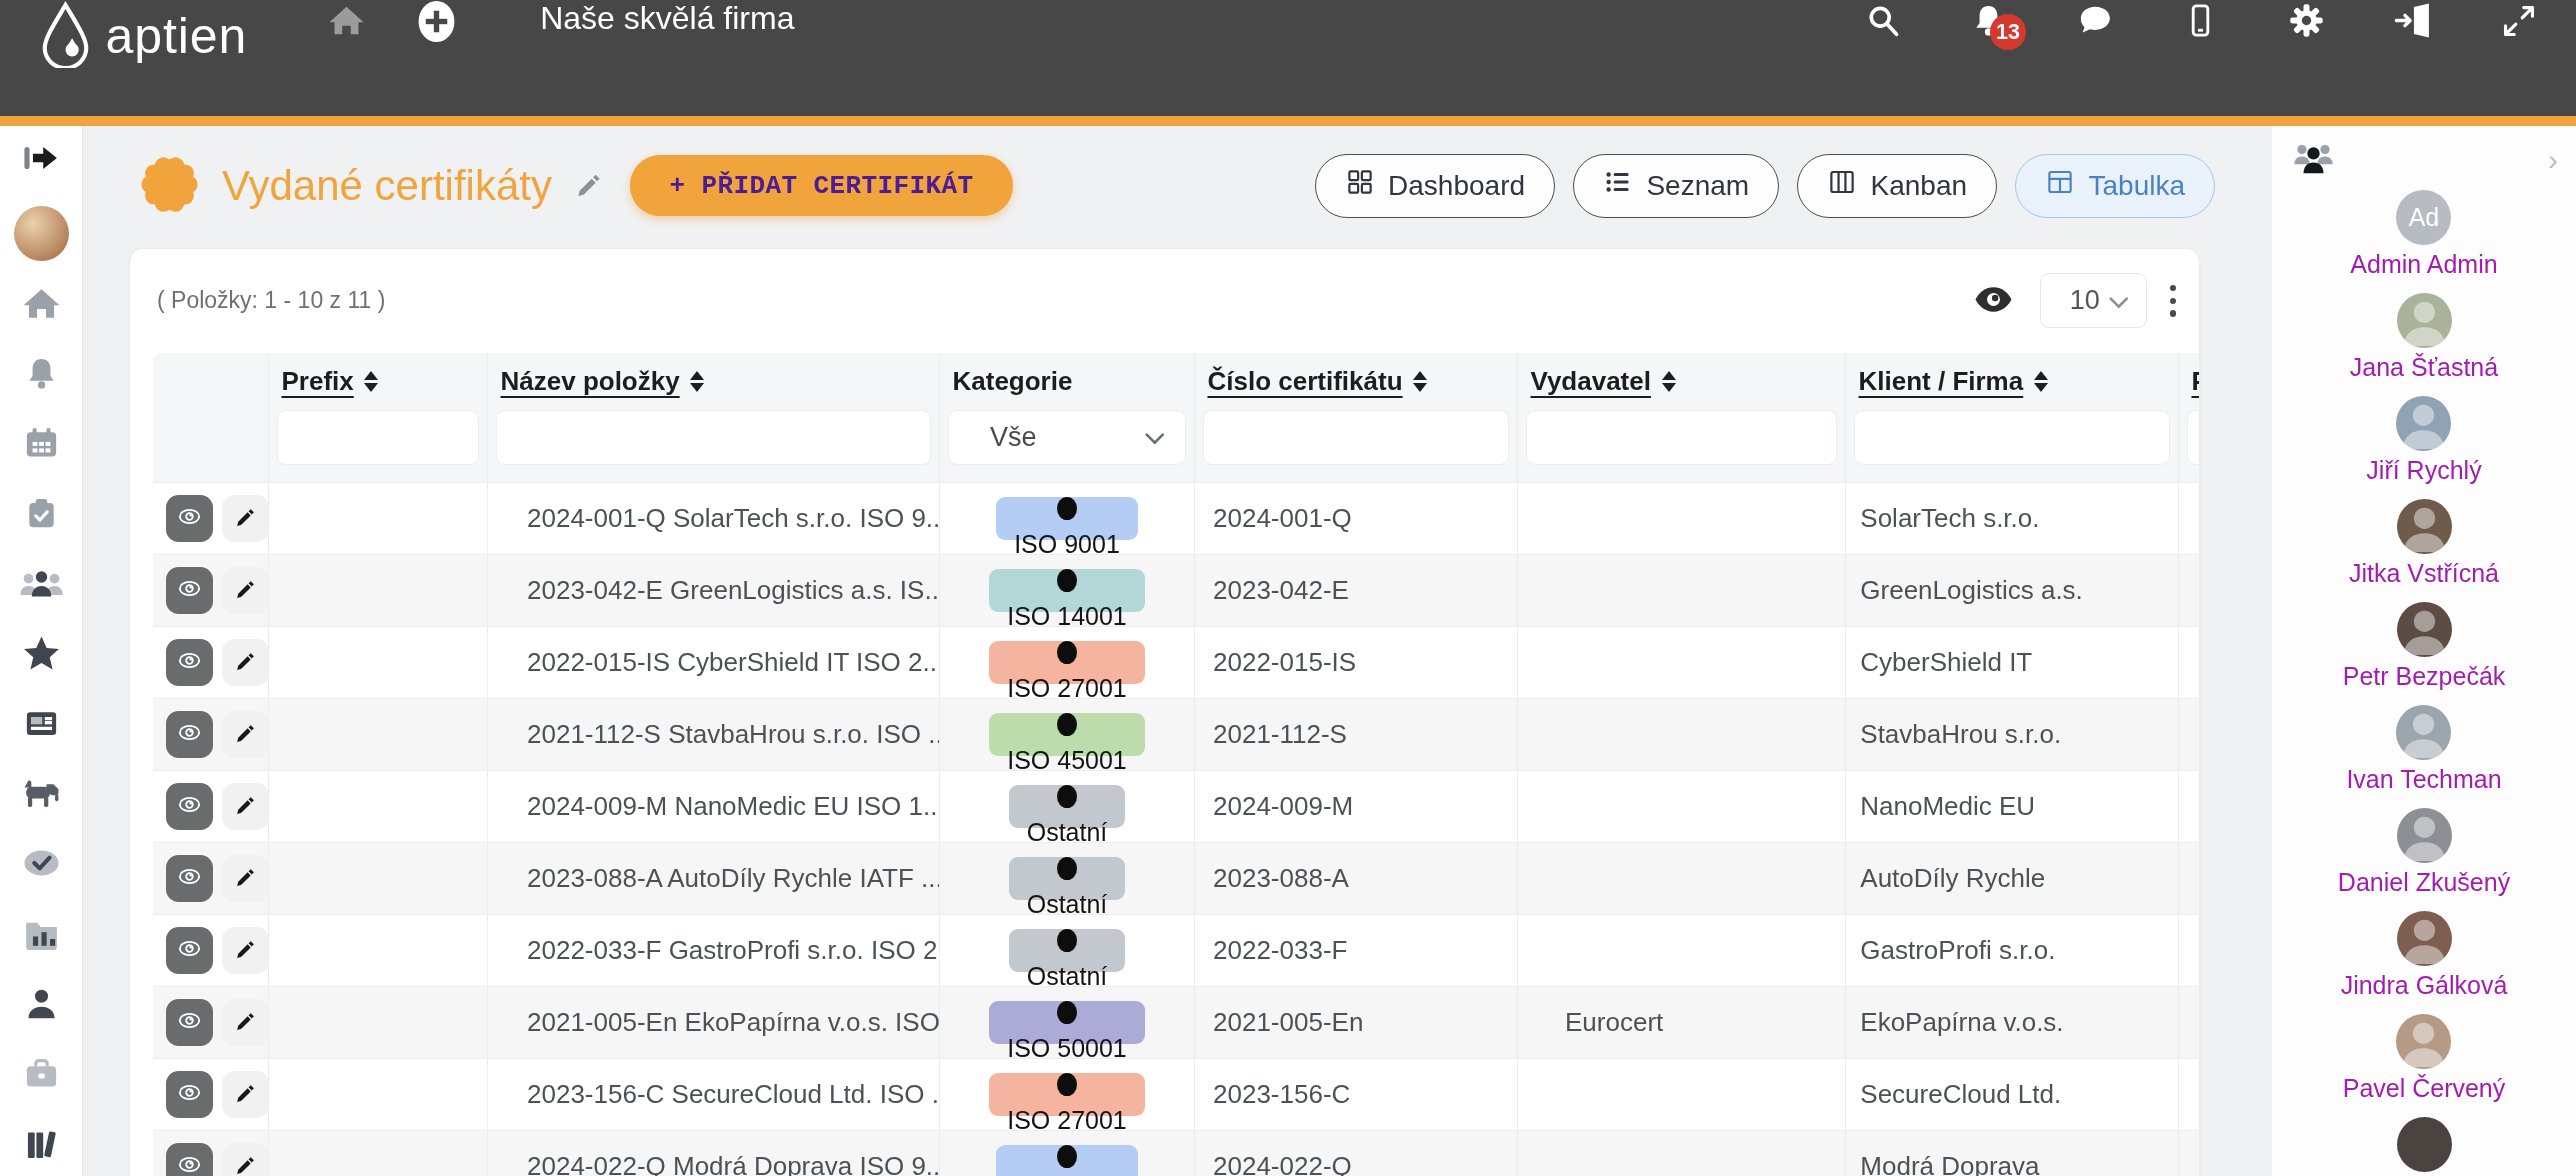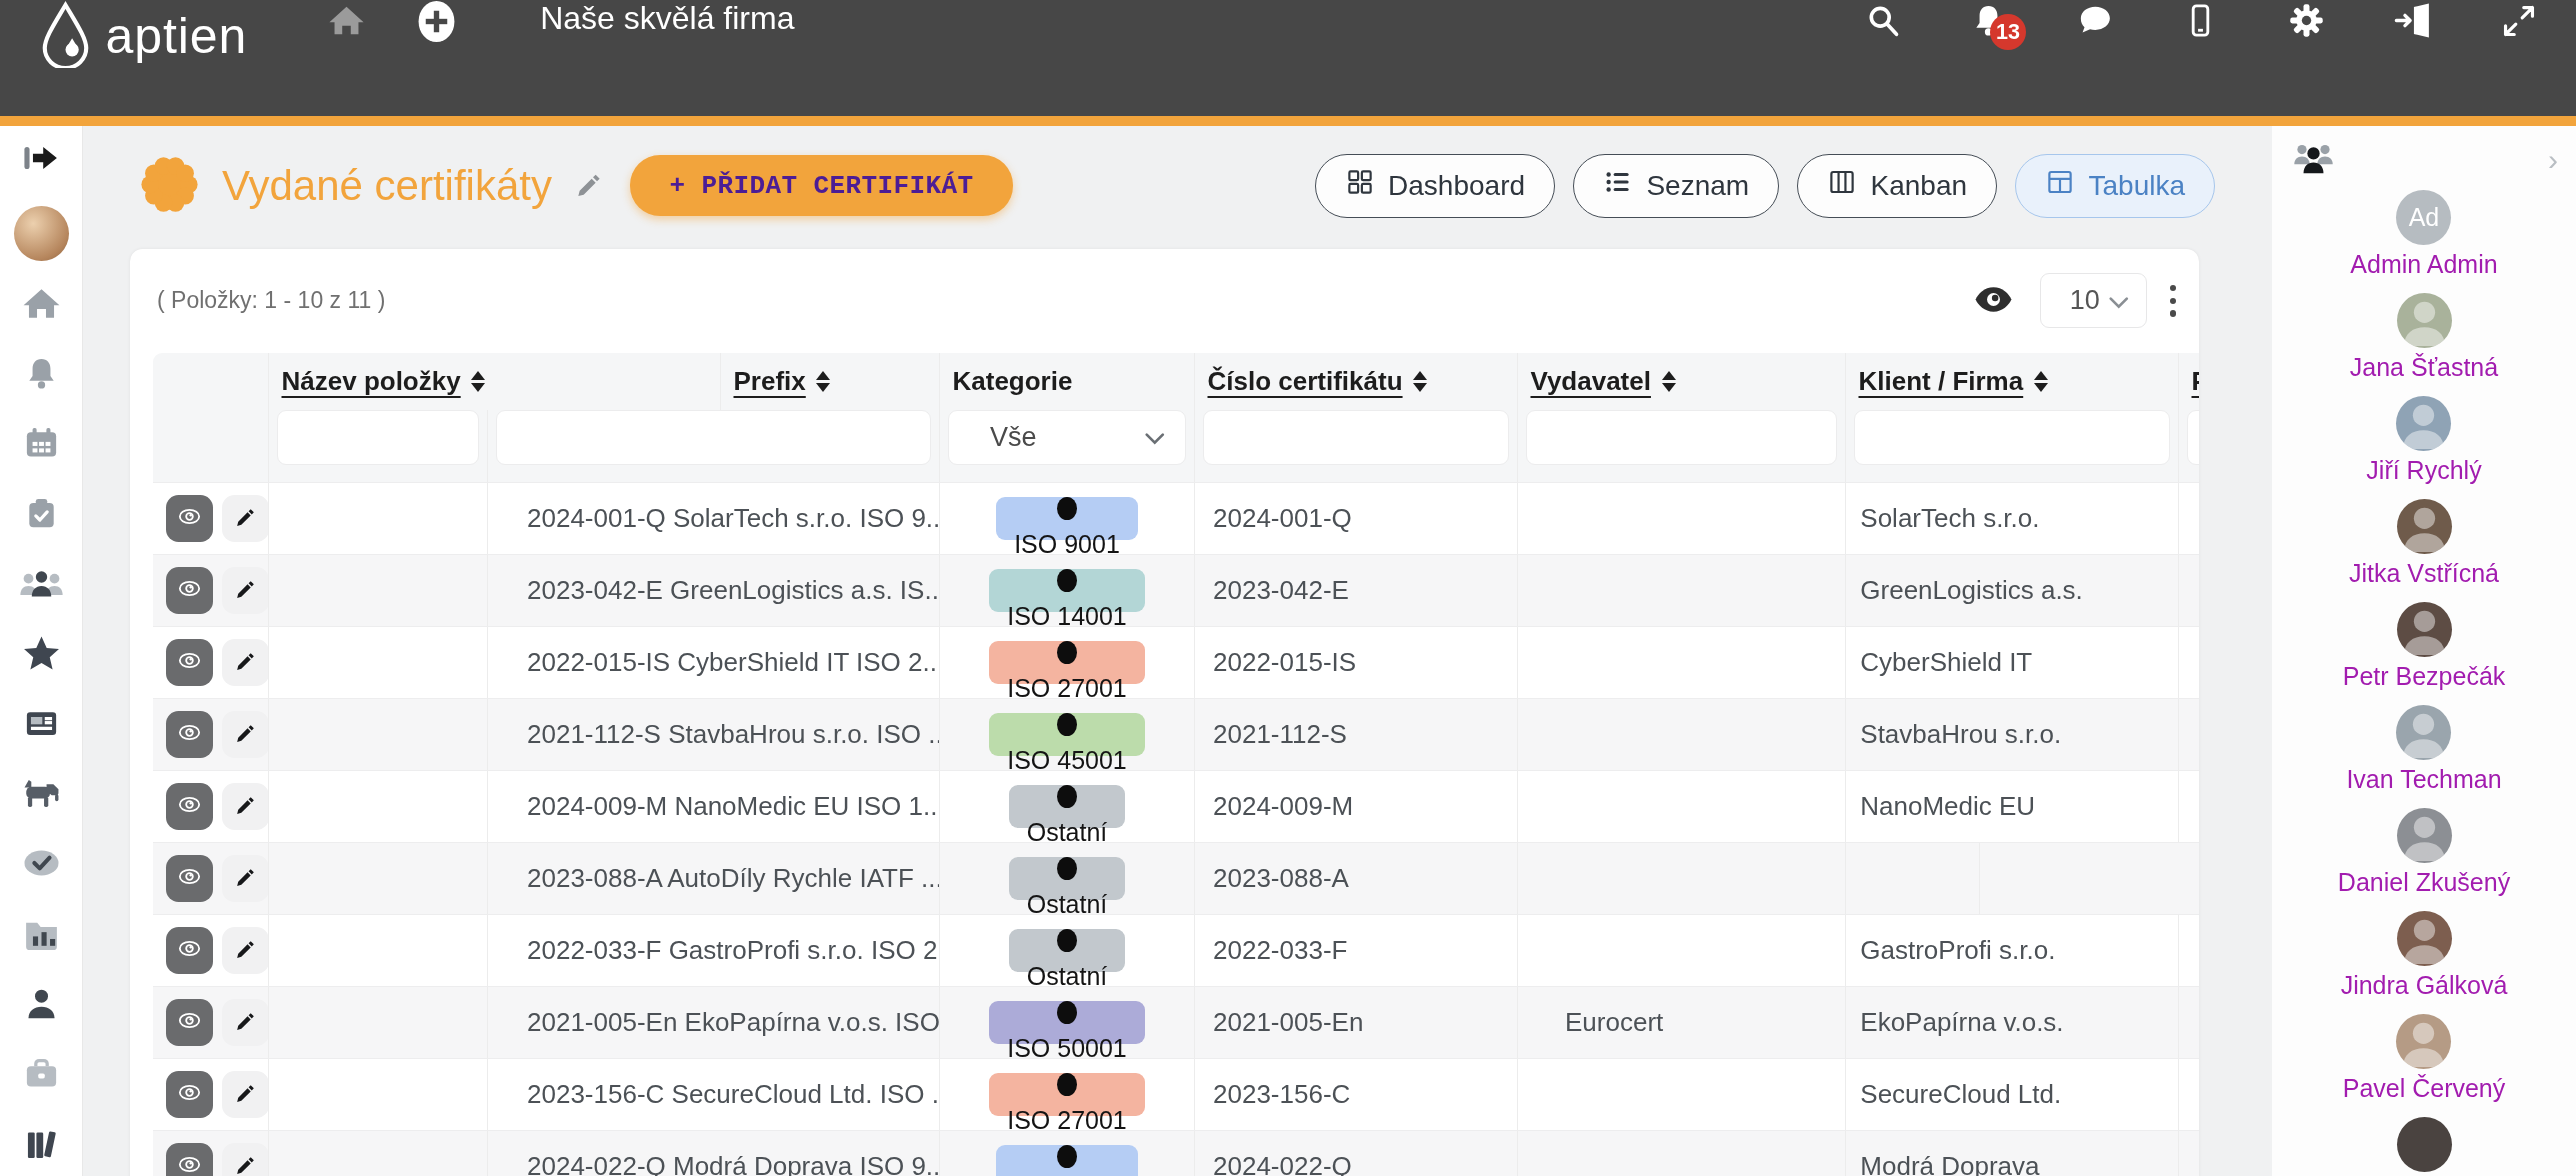--- a/index.html
+++ b/index.html
@@ -425,29 +425,29 @@
             <i></i>
             <i></i>
           </button>
       </div>
 
       <div class="table-wrap">
         <div class="ttable">
           <div class="thead">
             <div class="thr">
               <div class="th c0"></div>
-              <div class="th c2 sortable">
-                  <span class="th-label">Název položky</span>
+              <div class="th c1 sortable">
+                  <span class="th-label">Prefix</span>
                   <span class="sort-icon">
                     <i class="tri-up"></i>
                     <i class="tri-down"></i>
                   </span>
                 </div>
-              <div class="th c1 sortable">
-                  <span class="th-label">Prefix</span>
+              <div class="th c2 sortable">
+                  <span class="th-label">Název položky</span>
                   <span class="sort-icon">
                     <i class="tri-up"></i>
                     <i class="tri-down"></i>
                   </span>
                 </div>
               <div class="th c3">
                   <span class="th-label">Kategorie</span>
                 </div>
               <div class="th c4 sortable">
                   <span class="th-label">Číslo certifikátu</span>
@@ -680,20 +680,21 @@
     <div class="td c1"></div>
     <div class="td c2 name-cell">2023-088-A AutoDíly Rychle IATF ...</div>
     <div class="td c3 cat-cell">
       <span class="badge" style="background: rgb(194, 200, 205);">
                     <span class="dot"></span>
                     <span class="badge-label">Ostatní</span>
                   </span>
     </div>
     <div class="td c4 num-cell">2023-088-A</div>
     <div class="td c5 issuer-cell"></div>
+    <div class="td c6 client-cell">AutoDíly Rychle</div>
     <div class="td c7"></div>
   </div>
 
   <div class="trow">
     <div class="td c0">
       <button class="act-btn act-view">
         <span>
           <svg width="29" height="29" viewBox="0 0 48 48" fill="none" stroke="#fff" stroke-width="3">
                         <ellipse cx="24" cy="24" rx="16" ry="11"></ellipse>
                         <circle cx="24" cy="24" r="5.5"></circle>

